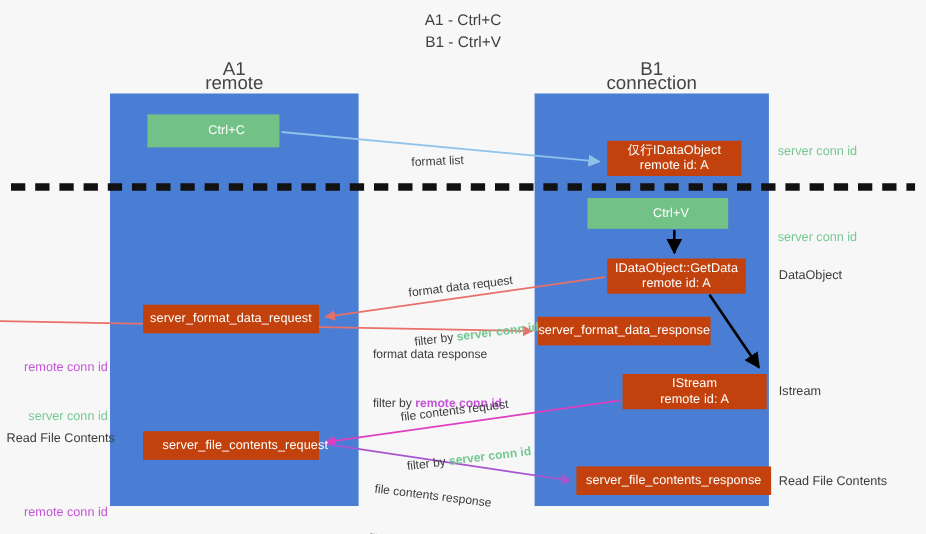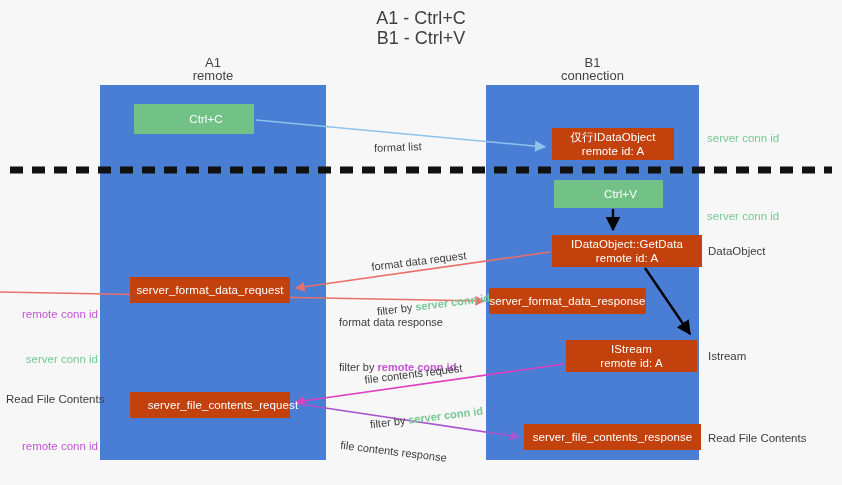--- a/index.html
+++ b/index.html
@@ -23,38 +23,38 @@
     height: 485px;
   }
 
   
   .title {
     position: absolute;
     left: 0;
     top: 8px;
     width: 842px;
     text-align: center;
-    font-size: 18px;
+    font-size: 14px;
     line-height: 20px;
     color: #404040;
     white-space: pre;
   }
 
   
   .lane {
     position: absolute;
     background: #4a7ed4;
   }
   .lane.a1 { left: 100px; top: 85px; width: 226px; height: 375px; }
   .lane.b1 { left: 486px; top: 85px; width: 213px; height: 375px; }
 
   .lane-header {
     position: absolute;
     text-align: center;
-    font-size: 13px;
+    font-size: 17px;
     line-height: 13px;
     color: #444;
     white-space: pre;
   }
   .lane-header.a1 { left: 100px; top: 56px; width: 226px; }
   .lane-header.b1 { left: 486px; top: 56px; width: 213px; }
 
   
   .box {
     position: absolute;
@@ -68,25 +68,25 @@
     font-size: 11.5px;
     line-height: 14px;
     white-space: pre;
     letter-spacing: 0.1px;
   }
   .box.green  { background: #72c287; padding-left: 24px; }
   .box.orange { background: #c2410c; }
 
   
   #box-ctrl-c { left: 134px; top: 104px; width: 120px; height: 30px; }
-  #box-ctrl-v { left: 554px; top: 180px; width: 109px; height: 28px; }
+  #box-ctrl-v { left: 534px; top: 180px; width: 128px; height: 28px; }
 
   
   #box-idataobject        { left: 552px; top: 128px; width: 122px; height: 32px; }
-  #box-getdata            { left: 552px; top: 235px; width: 150px; height: 32px; }
+  #box-getdata            { left: 552px; top: 235px; width: 126px; height: 32px; }
   #box-format-data-resp   { left: 489px; top: 288px; width: 157px; height: 26px; }
   #box-istream            { left: 566px; top: 340px; width: 131px; height: 32px; }
   #box-file-contents-resp { left: 524px; top: 424px; width: 177px; height: 26px; }
 
   
   #box-format-data-req   { left: 130px; top: 277px; width: 160px; height: 26px; }
   #box-file-contents-req { left: 130px; top: 392px; width: 160px; height: 26px; padding-left: 26px; }
 
   
   #dashed-separator {
@@ -98,21 +98,21 @@
   }
 
   
   .side-label {
     position: absolute;
     font-size: 11.5px;
     line-height: 15px;
     white-space: pre;
   }
   .c-green  { color: #76c893; }
-  .c-purple { color: #c355d6; }
+  .c-purple { color: #c355d6; margin-top: 20px; }
   .c-dark   { color: #3c3c3c; }
 
   #label-server-conn-1 { left: 707px; top: 131px; }
   #label-server-conn-2 { left: 707px; top: 209px; }
   #label-dataobject    { left: 708px; top: 244px; }
   #label-istream       { left: 708px; top: 349px; }
   #label-write-file    { left: 708px; top: 431px; }
 
   #label-left-conn-1   { left: 6px;  top: 277px; text-align: right; width: 92px; }
   #label-read-file     { left: 6px;  top: 392px; text-align: center; width: 92px; }

